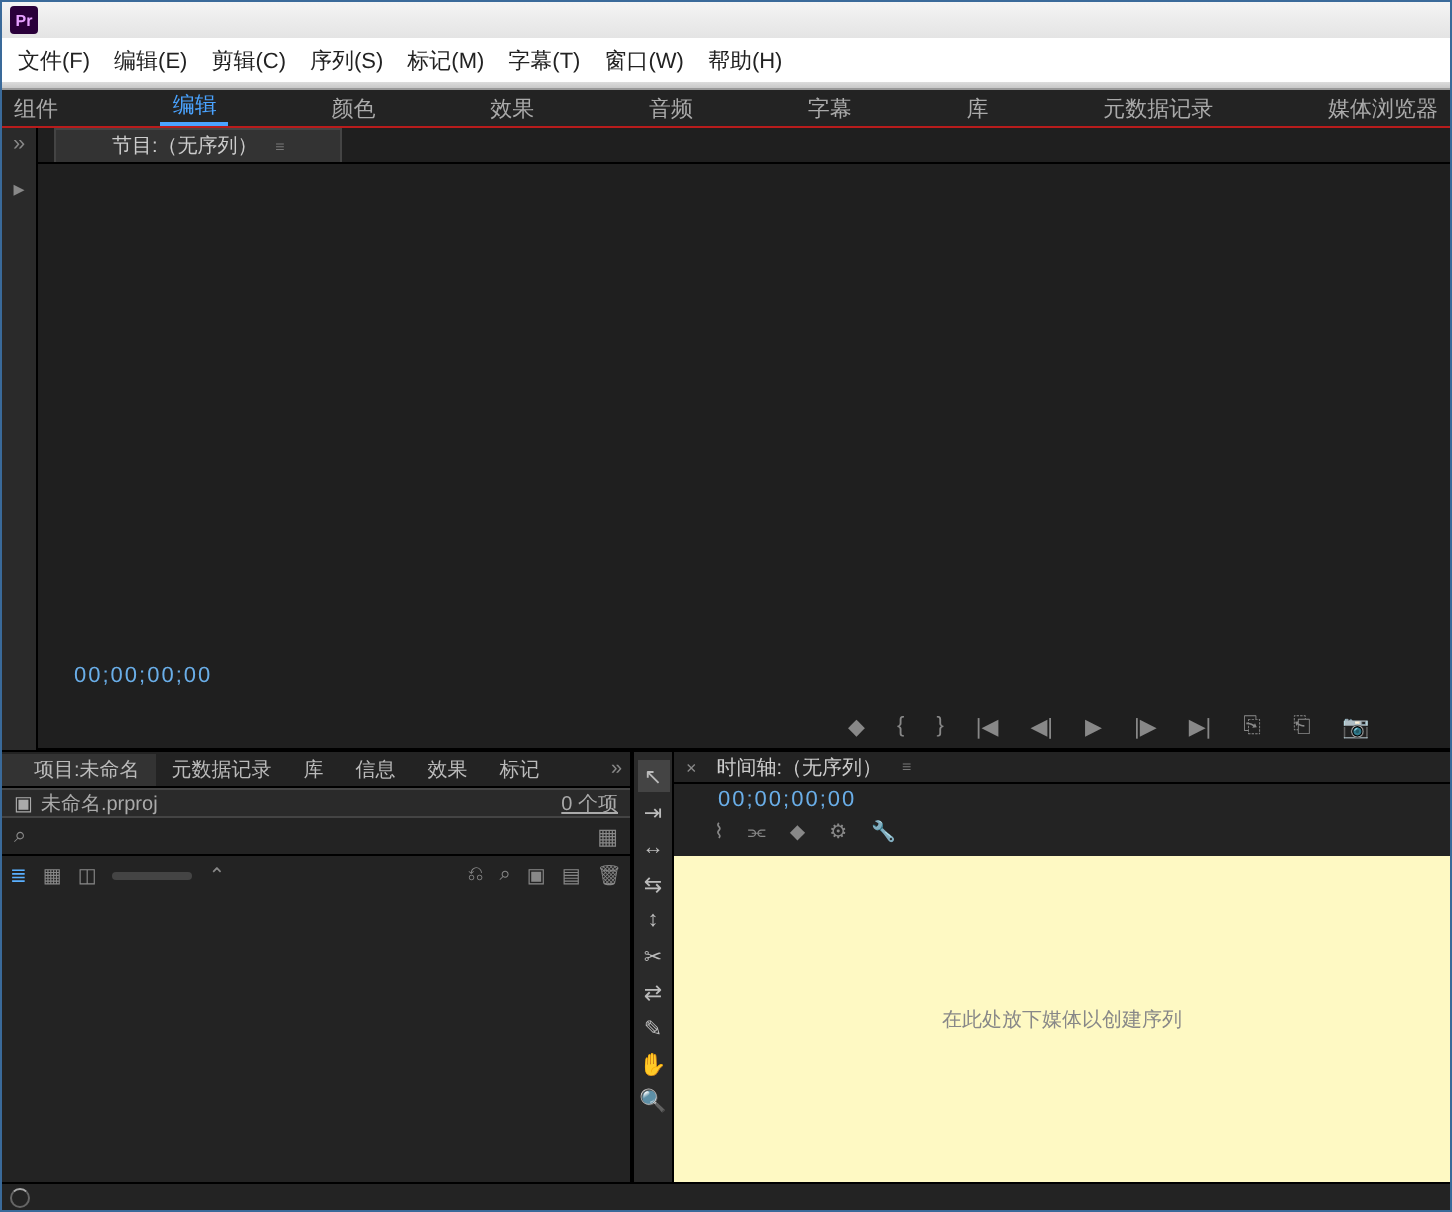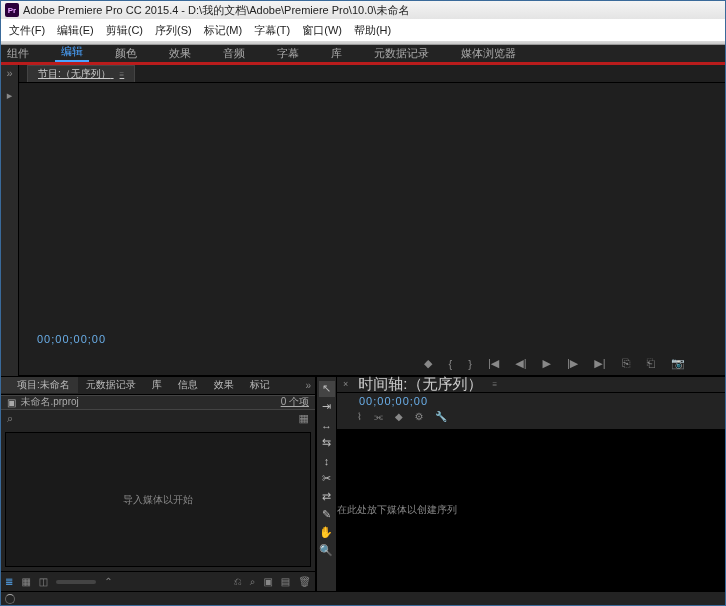--- a/index.html
+++ b/index.html
@@ -13,32 +13,32 @@
 .titlebar .title-text { font-size: 11px; color: #222; }
 
 
 .menubar { height: 22px; background: #fff; display: flex; align-items: center; padding: 0 2px; color: #000; }
 .menubar .menu-item { padding: 0 6px; font-size: 11px; color: #222; cursor: pointer; }
 
 
 .chrome-strip { height: 4px; background: linear-gradient(#dcdcdc,#c8c8c8); border-bottom: 1px solid #999; }
 
 
-.workspace-row { height: 20px; background: #232323; border-bottom: 3px solid #b91c1c; display: flex; align-items: center; justify-content: flex-start; gap: 20px; }
+.workspace-row { height: 20px; background: #232323; border-bottom: 1px solid #b91c1c; display: flex; align-items: center; justify-content: space-between; gap: 20px; }
 .workspace-row .ws { font-size: 11px; color: #aaa; cursor: pointer; padding: 0 6px; }
 .workspace-row .ws.active { color: #4aa3ff; border-bottom: 2px solid #4aa3ff; padding-bottom: 1px; }
 
 
 .upper { display: flex; height: 320px; }
 .left-strip { width: 18px; background: #2a2a2a; border-right: 1px solid #000; display: flex; flex-direction: column; align-items: center; }
 .left-strip .handle { color: #888; font-size: 11px; padding: 2px 0; cursor: pointer; }
 
 .program-panel { flex: 1; background: #1f1f1f; display: flex; flex-direction: column; border-bottom: 1px solid #000; }
 .panel-tabrow { height: 18px; display: flex; align-items: center; padding-left: 8px; background: #1f1f1f; border-bottom: 1px solid #000; }
-.panel-tab { background: #333; color: #ccc; font-size: 10px; padding: 1px 10px; border: 1px solid #444; border-bottom: none; cursor: pointer; text-decoration: underline; }
+.panel-tab { background: #333; color: #ccc; font-size: 10px; padding: 1px 28px; border: 1px solid #444; border-bottom: none; cursor: pointer; }
 .panel-tab .tab-menu { color: #777; font-size: 8px; margin-left: 6px; }
 
 .program-body { flex: 1; background: #1f1f1f; position: relative; }
 .timecode { position: absolute; left: 18px; bottom: 8px; color: #6aaee8; font-size: 11px; letter-spacing: 1px; }
 .playback-controls { height: 22px; background: #1f1f1f; display: flex; align-items: center; justify-content: flex-end; padding-right: 40px; gap: 16px; }
 .playback-controls .ctrl { color: #888; font-size: 11px; cursor: pointer; }
 
 
 .lower { display: flex; height: 222px; border-top: 1px solid #000; }
 
@@ -64,40 +64,39 @@
 
 
 .toolcol { width: 20px; background: #2a2a2a; display: flex; flex-direction: column; align-items: center; padding-top: 4px; gap: 2px; border-right: 1px solid #000; }
 .toolcol .t { width: 16px; height: 16px; display: flex; align-items: center; justify-content: center; color: #bbb; font-size: 11px; cursor: pointer; }
 .toolcol .t.sel { background: #444; }
 
 
 .timeline-panel { flex: 1; background: #232323; display: flex; flex-direction: column; }
 .tl-tabrow { height: 16px; display: flex; align-items: center; padding-left: 6px; border-bottom: 1px solid #000; }
 .tl-tabrow .x { color: #888; font-size: 9px; margin-right: 4px; cursor: pointer; }
-.tl-tabrow .tab { font-size: 15px; color: #ccc; padding: 0 6px; }
+.tl-tabrow .tab { font-size: 10px; color: #ccc; padding: 0 6px; }
 .tl-tabrow .tab-menu { color: #777; font-size: 8px; margin-left: 4px; }
 .tl-tc { font-size: 11px; color: #6aaee8; padding: 2px 0 0 22px; letter-spacing: 1px; }
 .tl-icons { height: 16px; display: flex; align-items: center; padding-left: 20px; gap: 12px; margin-top: 2px; }
 .tl-icons .ti { color: #888; font-size: 10px; cursor: pointer; }
-.tl-body { flex: 1; display: flex; align-items: center; justify-content: flex-start; background: #000000; margin: 4px 0 0 0; }
+.tl-body { flex: 1; display: flex; align-items: center; justify-content: center; background: #fef9c3; margin: 4px 0 0 0; }
 .tl-body .msg { color: #888; font-size: 10px; }
 
 
 .statusbar { height: 14px; background: #232323; border-top: 1px solid #000; display: flex; align-items: center; padding-left: 4px; }
 .statusbar .spin { width: 10px; height: 10px; border: 1px solid #666; border-top-color: #aaa; border-radius: 50%; }
 </style>
 </head>
 <body>
 
 <div class="outer-border">
 
   <div class="titlebar">
     <span class="app-icon">Pr</span>
-    <span class="title-text">Adobe Premiere Pro CC 2015.4 - D:\我的文档\Adobe\Premiere Pro\10.0\未命名</span>
   </div>
 
   <div class="menubar">
     <span class="menu-item">文件(F)</span>
     <span class="menu-item">编辑(E)</span>
     <span class="menu-item">剪辑(C)</span>
     <span class="menu-item">序列(S)</span>
     <span class="menu-item">标记(M)</span>
     <span class="menu-item">字幕(T)</span>
     <span class="menu-item">窗口(W)</span>
@@ -163,23 +162,20 @@
       </div>
       <div class="proj-info">
         <span style="margin-right:4px;">▣</span>
         <span>未命名.prproj</span>
         <span class="count">0 个项</span>
       </div>
       <div class="proj-search">
         <span class="mag">⌕</span>
         <span class="folder-ico">▦</span>
       </div>
-      <div class="proj-bin">
-        <span class="msg">导入媒体以开始</span>
-      </div>
       <div class="proj-footer">
         <span class="ficon active">≣</span>
         <span class="ficon">▦</span>
         <span class="ficon">◫</span>
         <span class="slider"></span>
         <span class="ficon">⌃</span>
         <span style="flex:1"></span>
         <span class="ficon">⎌</span>
         <span class="ficon">⌕</span>
         <span class="ficon">▣</span>

